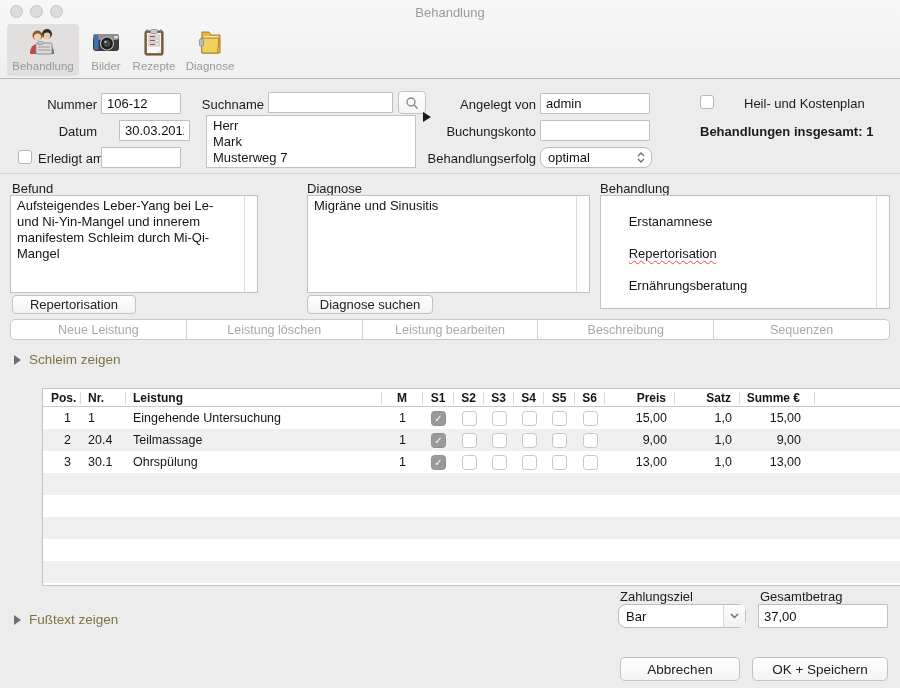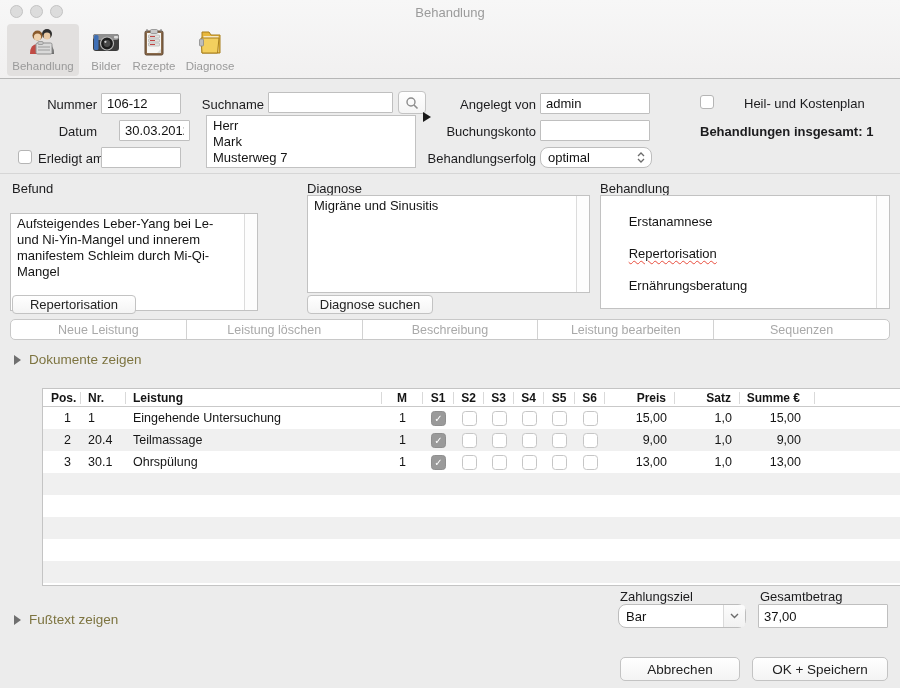--- a/index.html
+++ b/index.html
@@ -196,21 +196,21 @@
     </span>
   </div>
 
   <div class="cb" style="left:700px; top:95px"></div>
   <div class="lbl" style="left:744px; top:96px">Heil- und Kostenplan</div>
   <div class="lbl b" style="left:700px; top:124px">Behandlungen insgesamt: 1</div>
 
   <div class="sep-line" style="top:173px"></div>
 
   <div class="lbl" style="left:12px; top:181px">Befund</div>
-  <div class="textbox" style="left:10px; top:213px; width:248px; height:98px">
+  <div class="textbox" style="left:10px; top:195px; width:248px; height:98px">
     <div class="inner">Aufsteigendes Leber-Yang bei Le- und Ni-Yin-Mangel und innerem manifestem Schleim durch Mi-Qi-Mangel</div>
     <div class="sb"></div>
   </div>
   <div class="pushbtn" style="left:12px; top:295px; width:124px; height:19px">Repertorisation</div>
 
   <div class="lbl" style="left:307px; top:181px">Diagnose</div>
   <div class="textbox" style="left:307px; top:195px; width:283px; height:98px">
     <div class="inner">Migräne und Sinusitis</div>
     <div class="sb"></div>
   </div>
@@ -225,28 +225,28 @@
       <br>
       <br>
       
     </div>
     <div class="sb"></div>
   </div>
 
   <div class="seg">
     <div>Neue Leistung</div>
     <div>Leistung löschen</div>
+    <div>Leistung bearbeiten</div>
     <div>Beschreibung</div>
-    <div>Leistung bearbeiten</div>
     <div>Sequenzen</div>
   </div>
 
   <div class="disclosure" style="left:14px; top:352px">
     <span class="tri-r"></span>
-    <span class="disc-label">Dokumente zeigen</span>
+    <span class="disc-label">Schleim zeigen</span>
   </div>
 
   <div class="table">
     <div class="trow thead">
       <div class="h-pos">Pos.</div>
       <div class="ca-l">Nr.</div>
       <div class="ca-l">Leistung</div>
       <div class="c-m">M</div>
       <div class="sh">S1</div>
       <div class="sh">S2</div>

